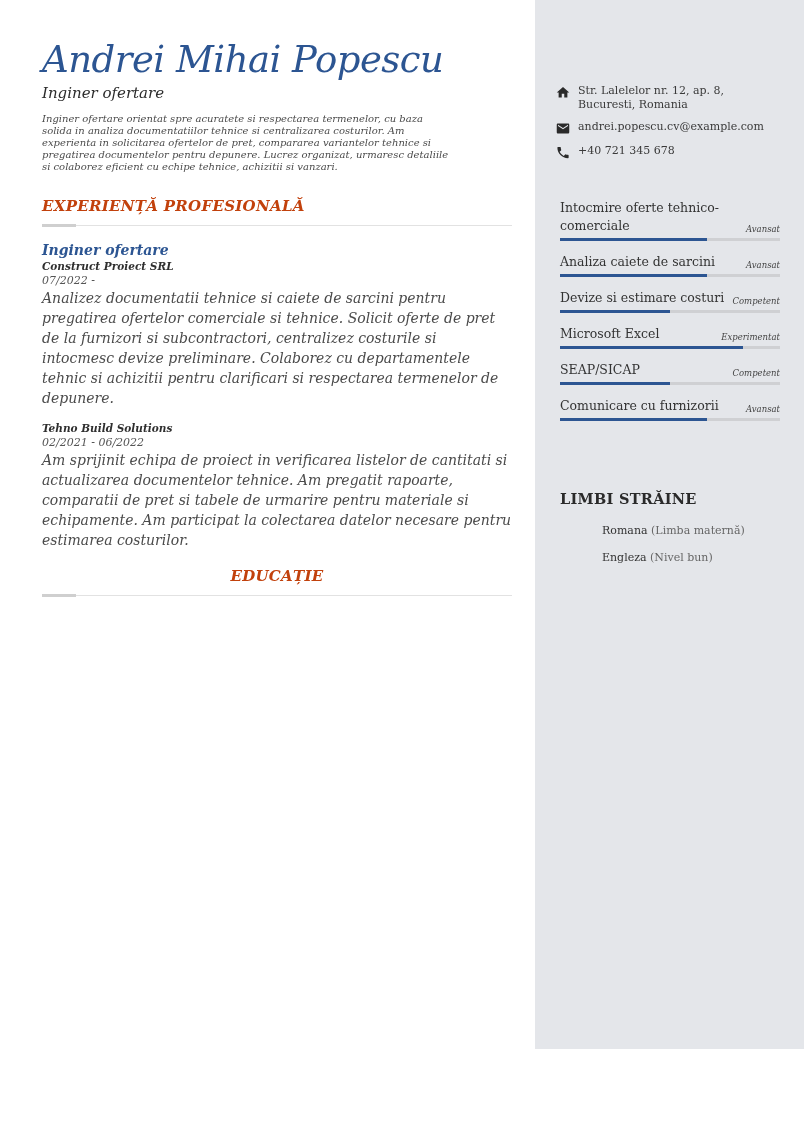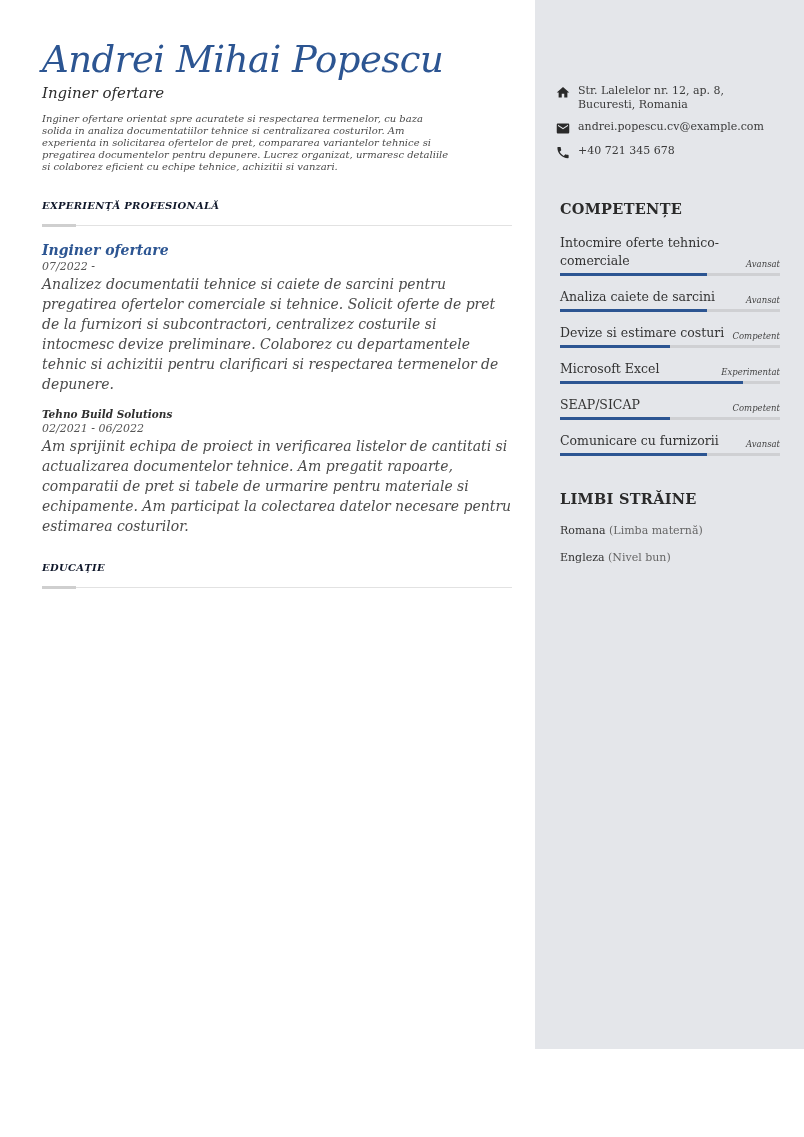--- a/index.html
+++ b/index.html
@@ -7,27 +7,27 @@
     body { position: relative; font-family: "DejaVu Serif", serif; color: #3a3a3a; overflow: hidden; }
 
     .sidebar { position: absolute; left: 535px; top: 0; width: 269px; height: 1049px; background: #e4e6ea; }
 
     .main { position: absolute; left: 42px; top: 38px; width: 470px; font-style: italic; }
 
     .name { font-family: "DejaVu Serif", serif; font-size: 37px; line-height: 44px; color: #2c5592; font-weight: normal; letter-spacing: -0.5px; white-space: nowrap; }
     .role { font-size: 15px; line-height: 20px; color: #2b2b2b; margin-top: 1px; }
     .summary { font-size: 10px; line-height: 12px; color: #4a4a4a; margin-top: 10px; width: 410px; }
 
-    .section-title { font-size: 10px; font-weight: bold; color: #0f172a; letter-spacing: 0.3px; line-height: 20px; }
+    .section-title { font-size: 15px; font-weight: bold; color: #c2410c; letter-spacing: 0.3px; line-height: 20px; }
     .section-rule { position: relative; height: 3px; margin-top: 8px; margin-bottom: 15px; }
     .section-rule .thin { position: absolute; left: 0; right: 0; top: 1px; height: 1px; background: #e2e2e2; }
     .section-rule .thick { position: absolute; left: 0; top: 0; width: 34px; height: 3px; background: #cfcfcf; }
 
     .exp-section { margin-top: 23px; }
-    .edu-section { margin-top: 22px; }
+    .edu-section { margin-top: 16px; text-align: center; }
 
     .entry { margin-bottom: 13px; }
     .entry-title { font-size: 14px; font-weight: bold; color: #2c5592; line-height: 17px; }
     .entry-org { font-size: 10.5px; font-weight: bold; color: #2f2f2f; line-height: 14px; }
     .entry-date { font-size: 11px; color: #555; line-height: 15px; }
     .entry-desc { font-size: 14px; color: #4a4a4a; line-height: 20px; }
 
     .contact { position: absolute; left: 555px; top: 84px; width: 225px; }
     .contact-row { display: flex; align-items: flex-start; margin-bottom: 8px; }
     .contact-icon { width: 16px; height: 15px; margin-right: 7px; margin-top: 1px; flex-shrink: 0; }
@@ -36,21 +36,21 @@
     .skills { position: absolute; left: 560px; top: 199px; width: 220px; }
     .side-title { font-size: 14.5px; font-weight: bold; color: #2a2a2a; letter-spacing: 0.3px; line-height: 20px; margin-bottom: 15px; }
     .skill { margin-bottom: 12px; }
     .skill-head { display: flex; justify-content: space-between; align-items: flex-end; }
     .skill-name { font-size: 12.5px; line-height: 18px; color: #333; width: 165px; }
     .skill-level { font-size: 8.5px; color: #444; line-height: 12px; margin-top: 1px; white-space: nowrap; font-style: italic; }
     .skill-bar { position: relative; height: 3px; background: #cfd0d3; margin-top: 3px; }
     .skill-fill { position: absolute; left: 0; top: 0; height: 3px; background: #2c5592; }
 
     .languages { position: absolute; left: 560px; top: 489px; width: 220px; }
-    .lang { font-size: 11px; line-height: 14px; margin-bottom: 13px; color: #666; }
+    .lang { font-size: 11px; line-height: 14px; margin-bottom: 13px; color: #666; margin-left: 42px; }
     .lang-name { color: #333; }
   </style>
 </head>
 <body>
 
 <div class="sidebar"></div>
 
 <main class="main">
   <h1 class="name">Andrei Mihai Popescu</h1>
   <div class="role">Inginer ofertare</div>
@@ -58,20 +58,21 @@
 
   <section class="exp-section">
     <h2 class="section-title">EXPERIENȚĂ PROFESIONALĂ</h2>
     <div class="section-rule">
         <div class="thin"></div>
         <div class="thick"></div>
       </div>
 
     <div class="entry">
       <div class="entry-title">Inginer ofertare</div>
+      <div class="entry-org">Construct Proiect SRL</div>
       <div class="entry-date">07/2022 -</div>
       <div class="entry-desc">Analizez documentatii tehnice si caiete de sarcini pentru pregatirea ofertelor comerciale si tehnice. Solicit oferte de pret de la furnizori si subcontractori, centralizez costurile si intocmesc devize preliminare. Colaborez cu departamentele tehnic si achizitii pentru clarificari si respectarea termenelor de depunere.</div>
     </div>
 
     <div class="entry">
       <div class="entry-org">Tehno Build Solutions</div>
       <div class="entry-date">02/2021 - 06/2022</div>
       <div class="entry-desc">Am sprijinit echipa de proiect in verificarea listelor de cantitati si actualizarea documentelor tehnice. Am pregatit rapoarte, comparatii de pret si tabele de urmarire pentru materiale si echipamente. Am participat la colectarea datelor necesare pentru estimarea costurilor.</div>
     </div>
   </section>
@@ -101,21 +102,20 @@
   </div>
   <div class="contact-row">
     <svg class="contact-icon" viewBox="0 0 24 24">
         <path d="M6.6 10.8c1.4 2.8 3.8 5.1 6.6 6.6l2.2-2.2c.3-.3.7-.4 1-.2 1.1.4 2.3.6 3.6.6.6 0 1 .4 1 1V20c0 .6-.4 1-1 1C10.6 21 3 13.4 3 4c0-.6.4-1 1-1h3.5c.6 0 1 .4 1 1 0 1.3.2 2.5.6 3.6.1.3 0 .7-.2 1z" fill="#2a2a2a"></path>
       </svg>
     <span class="contact-text">+40 721 345 678</span>
   </div>
 </div>
 
 <section class="skills">
-  <h2 class="side-title">COMPETENȚE</h2>
 
   <div class="skill">
     <div class="skill-head">
       <span class="skill-name">Intocmire oferte tehnico-comerciale</span>
       <span class="skill-level">Avansat</span>
     </div>
     <div class="skill-bar">
         <div class="skill-fill" style="width: 67%; background: rgb(44, 85, 146);"></div>
       </div>
   </div>

